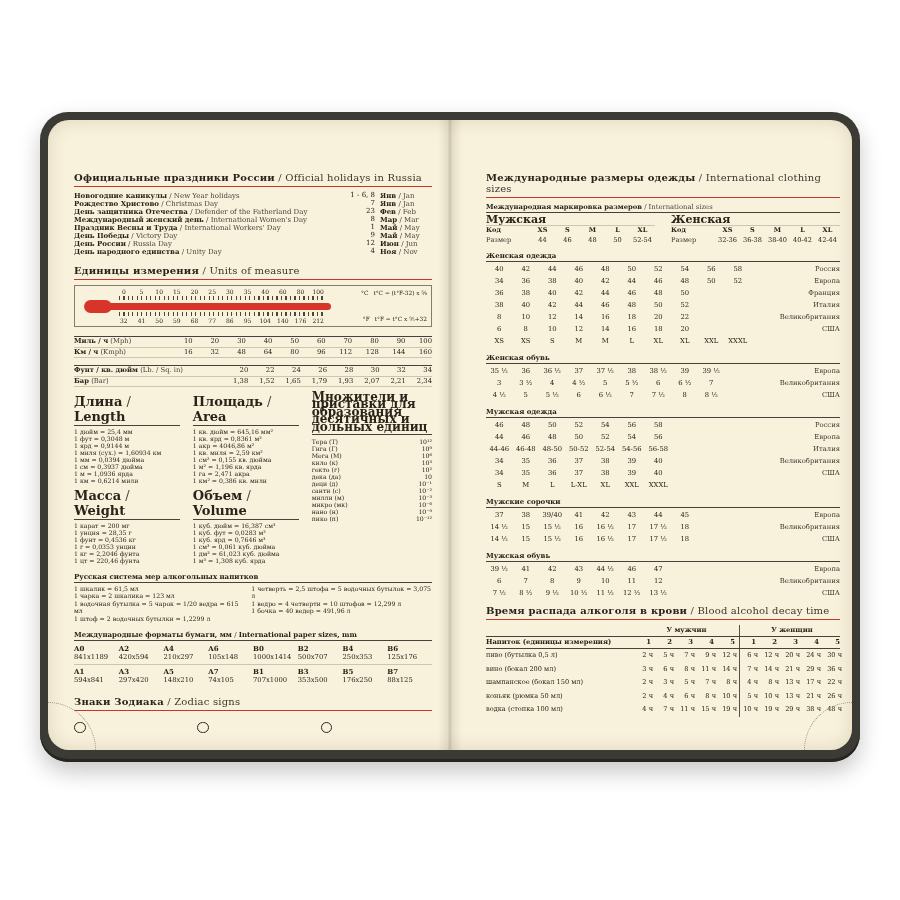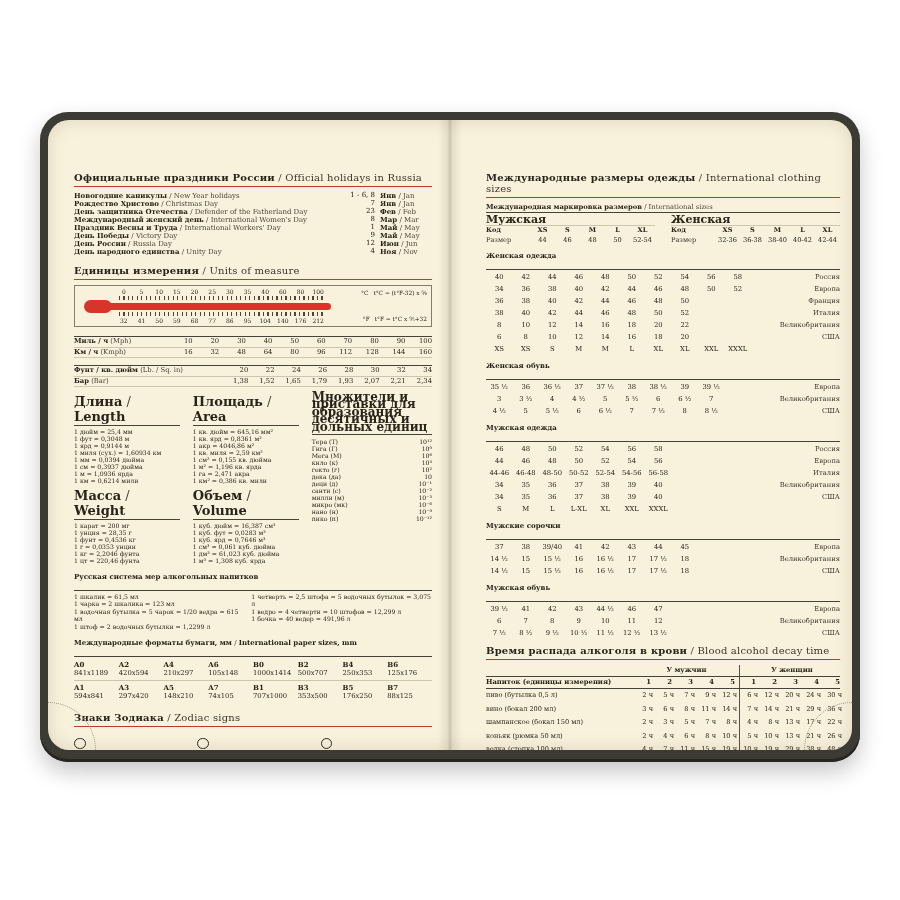--- a/index.html
+++ b/index.html
@@ -93,21 +93,21 @@
   .subhead b { font-weight:bold; }
   .subhead .ten { color:#4a433a;margin-top:24px; }
   .markhalves { display:grid; grid-template-columns:1fr 1fr; column-gap:16px; margin-bottom:6px; }
   .mh-title { font-weight:bold; font-size:11px; line-height:10px; border-bottom:1px solid #cdc5ad; }
   .mrow { display:grid; grid-template-columns:44px repeat(5,1fr); font-size:6.6px; line-height:9.5px; }
   .mrow.codes { font-weight:bold; }
   .mrow .mlab { font-weight:normal; color:#3a332a; }
   .mrow.codes .mlab { font-weight:bold; color:#29231a; }
   .mcell { text-align:center; }
 
-  .st-title { font-weight:bold; font-size:7px; border-bottom:1px solid #46413a; padding-bottom:9px; margin-bottom:1px; }
+  .st-title { font-weight:bold; font-size:7px; border-bottom:1px solid #46413a; padding-bottom:1px; margin-bottom:1px; }
   .sizesec { margin-bottom:6px; }
   .sizerow { display:grid; font-size:6.8px; line-height:12px; }
   .t10 .sizerow { grid-template-columns:repeat(10,26.5px) 1fr; }
   .t9  .sizerow { grid-template-columns:repeat(9,26.5px) 1fr; }
   .t8  .sizerow { grid-template-columns:repeat(8,26.5px) 1fr; }
   .t7  .sizerow { grid-template-columns:repeat(7,26.5px) 1fr; }
   .scell { text-align:center; }
   .country { grid-column:-2 / -1; text-align:right; color:#3a332a; }
   .dc { display:contents; }
 

